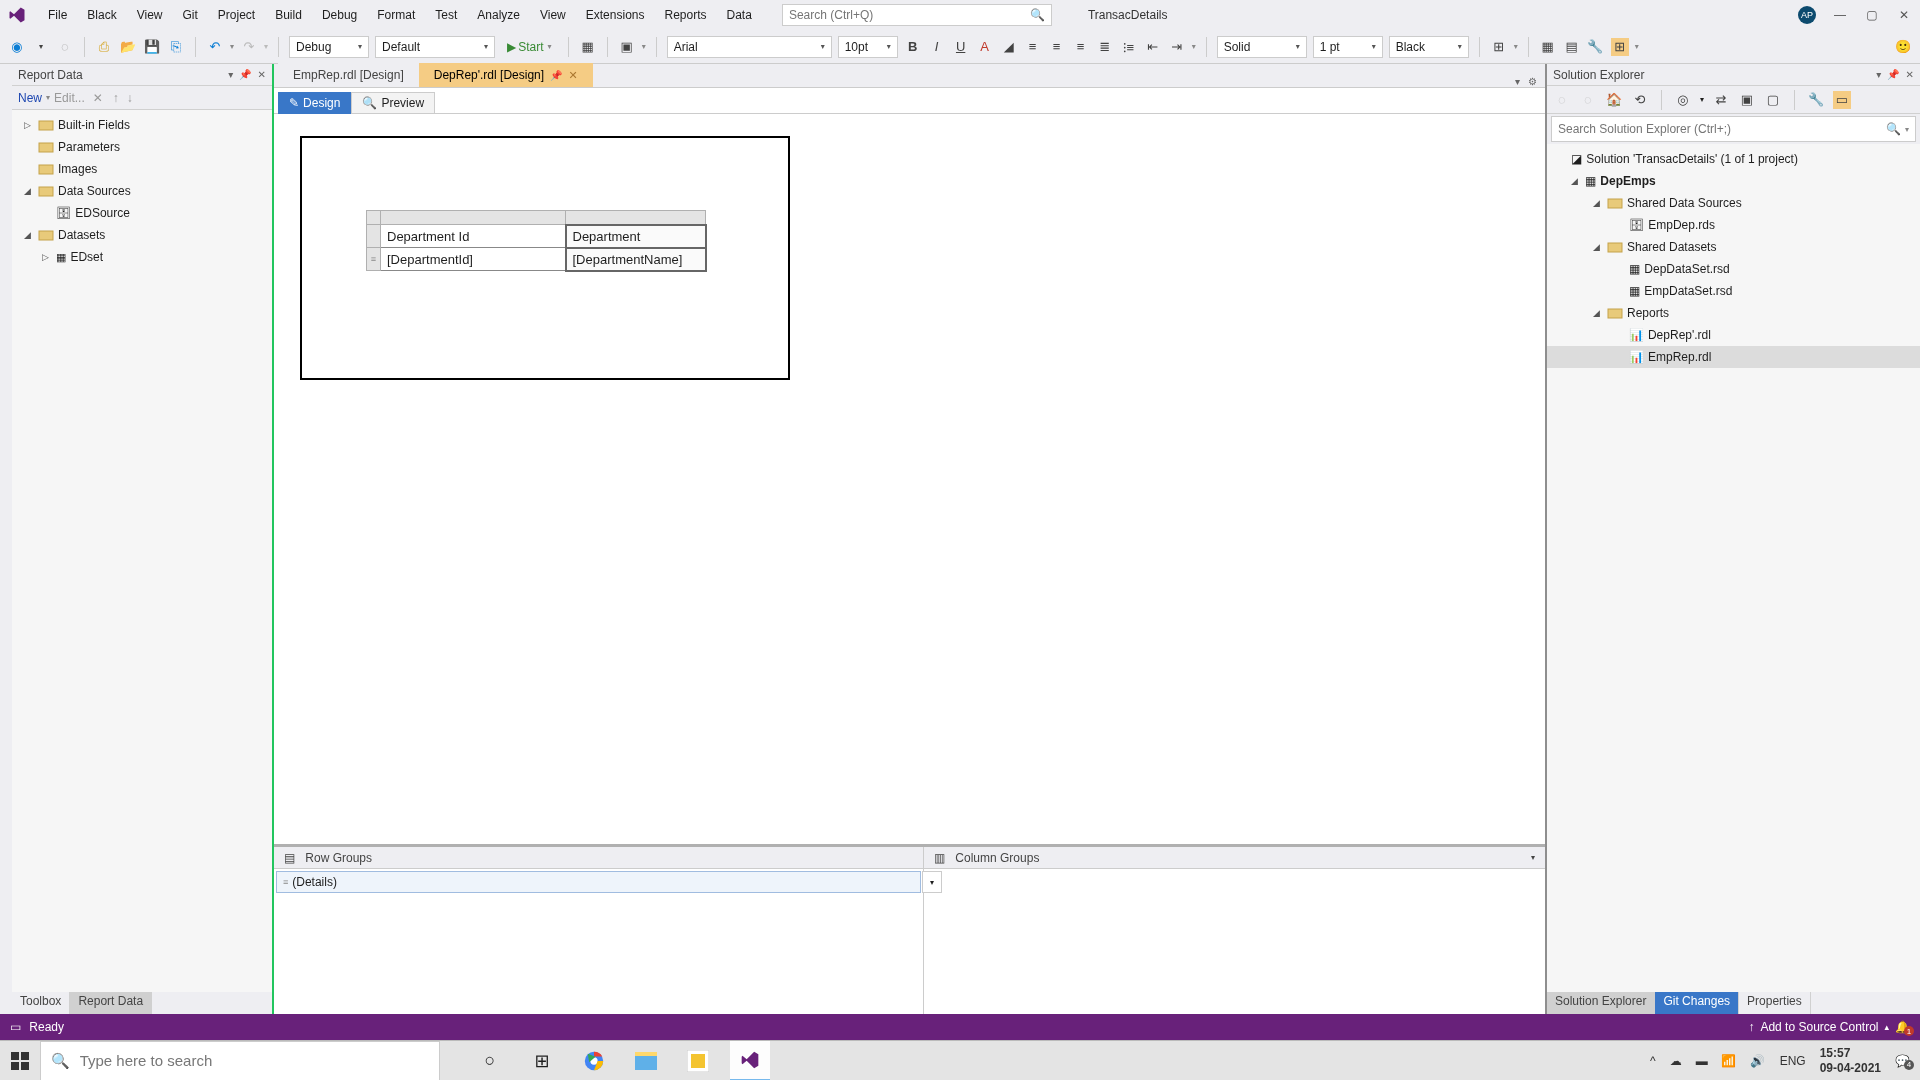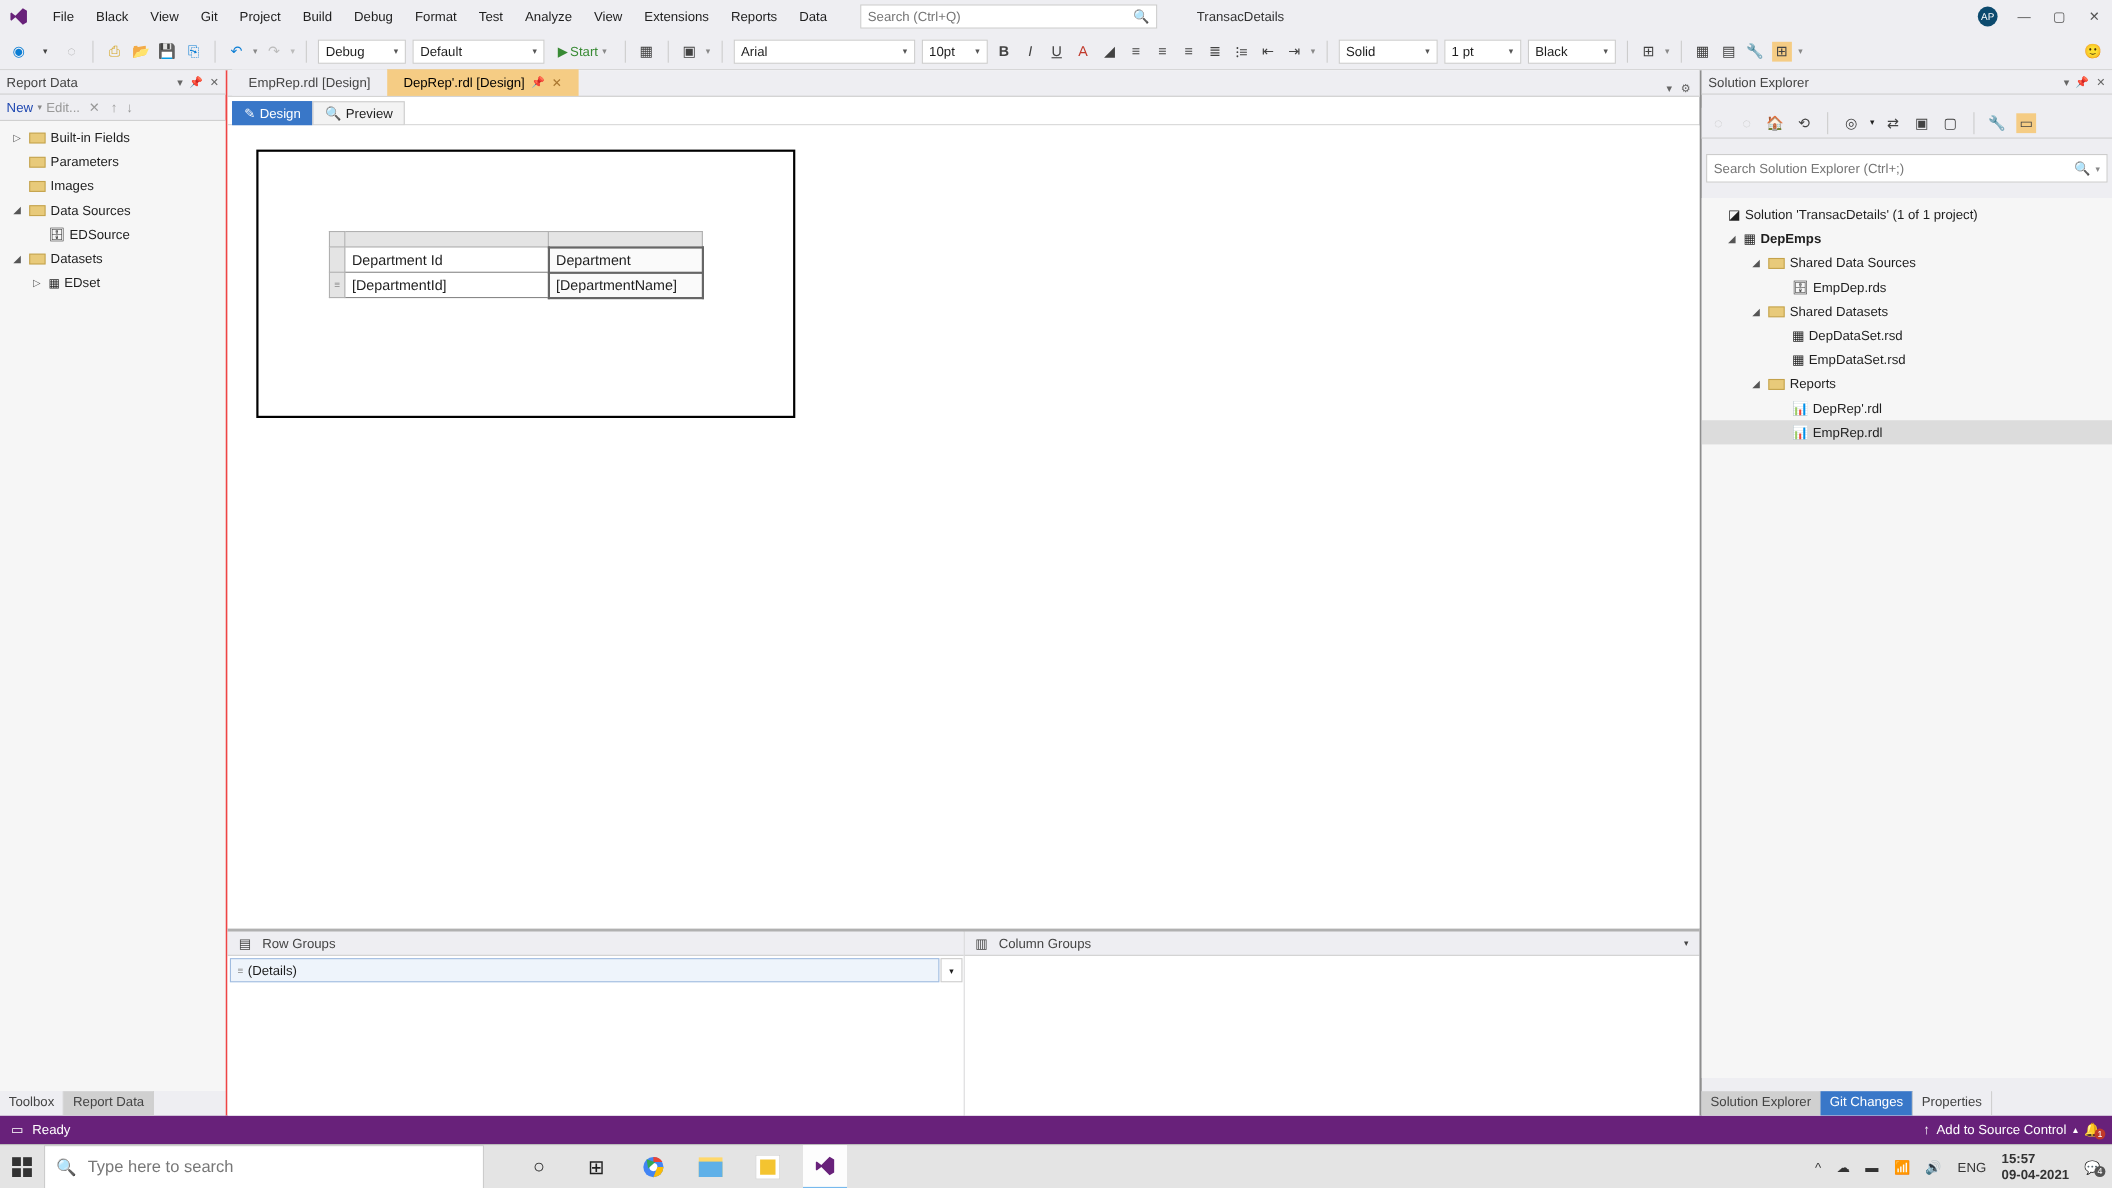--- a/index.html
+++ b/index.html
@@ -28,21 +28,21 @@
 .tb-drop.w120 { width: 165px; }
 .tb-drop .car { margin-left: auto; font-size: 8px; color: #555; padding-left: 6px; }
 .tb-start { color: #388a34; display: flex; align-items: center; gap: 2px; padding: 0 6px; }
 .tb-start .tri { color: #388a34; }
 
 
 .workspace { display: flex; height: calc(1080px - 30px - 34px - 26px - 40px); }
 
 
 .panel { background: #eeeef2; display: flex; flex-direction: column; }
-.panel-left { width: 207px; border-right: 2px solid #ef4444; }
+.panel-left { width: 262px; border-right: 2px solid #22c55e; margin-left: 12px; }
 .panel-header { height: 22px; background: #eeeef2; display: flex; align-items: center; padding: 0 6px; font-size: 12px; color: #444; border-bottom: 1px solid #d0d0d0; }
 .panel-header .hdr-icons { margin-left: auto; display: flex; gap: 6px; font-size: 10px; color: #666; }
 .panel-sub { height: 24px; display: flex; align-items: center; padding: 0 6px; gap: 4px; border-bottom: 1px solid #d0d0d0; }
 .panel-sub .lnk { color: #1e47b1; cursor: pointer; }
 .panel-sub .gray { color: #999; text-align: center; }
 .tree { flex: 1; background: #f6f6f6; padding: 4px 0; overflow: auto; }
 .tree-item { display: flex; align-items: center; height: 22px; padding-left: 12px; gap: 4px; }
 .tree-item.lvl1 { padding-left: 30px; }
 .tree-caret { width: 10px; font-size: 9px; color: #555; }
 .folder { fill: #e8ca7a; stroke: #c4a24a; }
@@ -72,21 +72,21 @@
 .col-w2 { width: 140px; }
 
 .groups-bar { height: 170px; border-top: 3px solid #b0b0b0; display: flex; background: #eeeef2; }
 .groups-col { flex: 1; display: flex; flex-direction: column; }
 .groups-hdr { height: 22px; background: #eeeef2; display: flex; align-items: center; padding: 0 10px; gap: 10px; font-size: 12px; color: #444; border-bottom: 1px solid #ccc; }
 .groups-body { flex: 1; background: #fff; padding: 2px; }
 .details-row { height: 22px; border: 1px solid #a0bce0; background: #eef4fb; display: flex; align-items: center; padding: 0 6px; font-size: 12px; position: relative; width: 645px; }
 .details-row .dd { position: absolute; right: -22px; width: 20px; height: 22px; border: 1px solid #ccc; background: #fff; display: flex; align-items: center; justify-content: center; font-size: 8px; }
 
 
-.panel-right { width: 375px; border-left: 2px solid #8e8e8e; margin-left: auto; gap: 12px; }
+.panel-right { width: 375px; border-left: 2px solid #8e8e8e; margin-left: auto; }
 .se-toolbar { height: 28px; display: flex; align-items: center; padding: 0 6px; gap: 8px; border-bottom: 1px solid #d0d0d0; background: #eeeef2; }
 .se-search { height: 26px; border: 1px solid #ccc; background: #fff; margin: 2px 4px; display: flex; align-items: center; padding: 0 6px; position: relative; }
 .se-search input { border: none; outline: none; flex: 1; font-size: 12px; color: #888; }
 .se-tree { flex: 1; background: #f6f6f6; padding: 4px 0; overflow: auto; }
 .se-item { display: flex; align-items: center; height: 22px; gap: 4px; padding-left: 10px; }
 .se-item.l1 { padding-left: 24px; }
 .se-item.l2 { padding-left: 46px; }
 .se-item.l3 { padding-left: 68px; }
 .se-item.selected { background: #dcdcdc; }
 .bold { font-weight: bold; text-align: right; }

